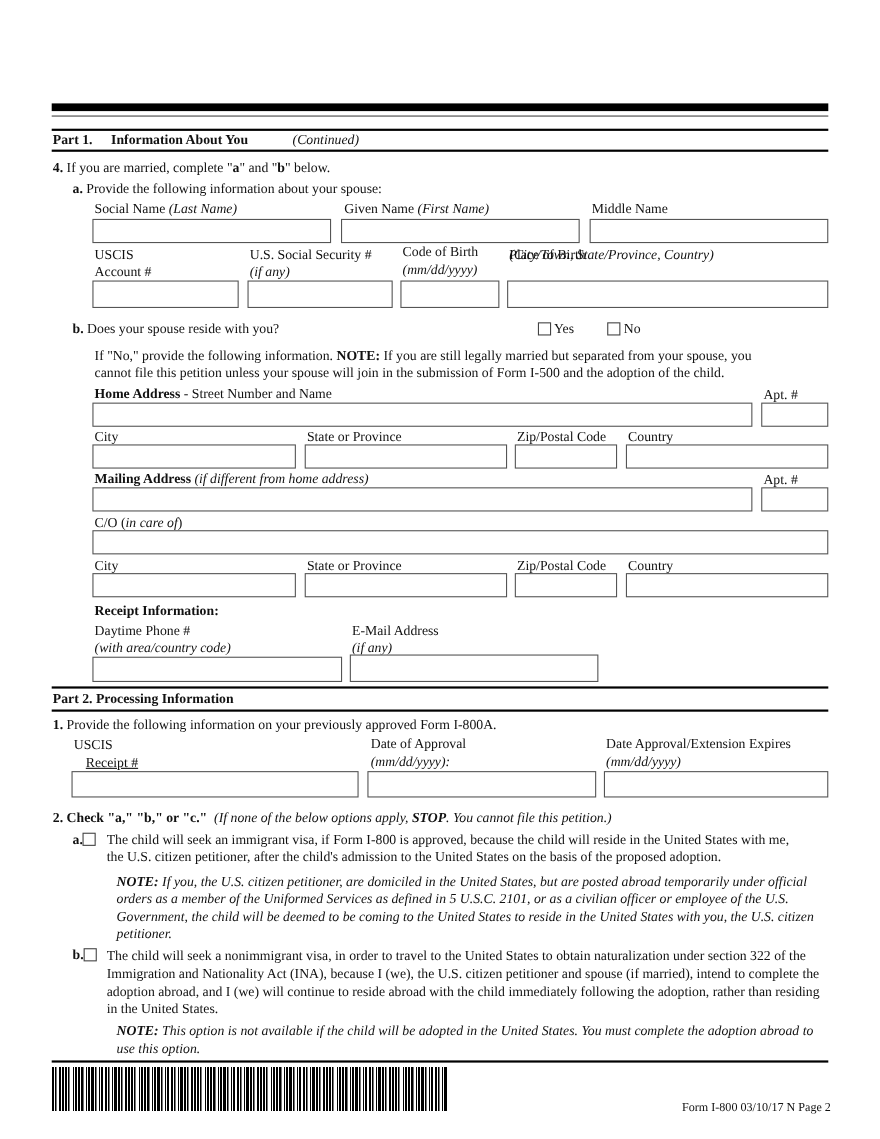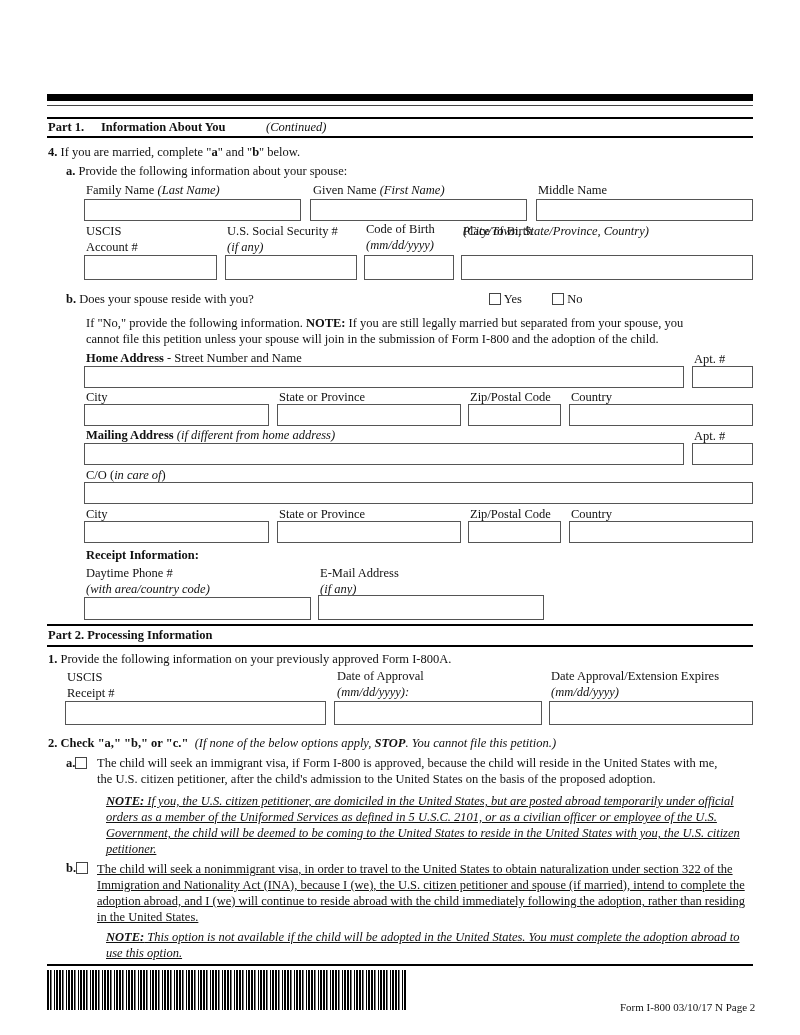--- a/index.html
+++ b/index.html
@@ -4,21 +4,21 @@
 <style>
   html, body { margin:0; padding:0; background:#fff; }
   body { width:800px; height:1035px; position:relative; overflow:hidden;
          font-family:"Liberation Serif", "DejaVu Serif", serif; color:#111; font-size:12.5px; }
   .box { position:absolute; border:1px solid #555; background:#fff; box-sizing:border-box; }
   .rule { position:absolute; left:47px; width:706px; background:#000; }
   .lbl { position:absolute; white-space:nowrap; line-height:15px; }
   .it { font-style:italic; }
   .b { font-weight:bold; }
   .cb { display:inline-block; width:12px; height:12px; border:1px solid #444; box-sizing:border-box; vertical-align:-2px; background:#fff; }
-  .para { position:absolute; line-height:16px;text-decoration:underline; }
+  .para { position:absolute; line-height:16px; }
   .note { font-style:italic; }
   .barcode { position:absolute; left:47px; top:970px; width:360px; height:40px;
     background: repeating-linear-gradient(90deg,#000 0 2px,#fff 2px 3px,#000 3px 4px,#777 4px 5px,#fff 5px 7px,#000 7px 8px,#fff 8px 9px,#000 9px 11px,#fff 11px 12px); }
 </style>
 </head>
 <body>
 
 <div class="rule" style="top:94px;height:7px;"></div>
 <div class="rule" style="top:105px;height:1px;background:#444;"></div>
 <div class="rule" style="top:117px;height:2px;"></div>
@@ -31,21 +31,21 @@
 <div class="lbl" style="left:48px;top:145px;">
   <span class="b">4.</span>
   <span>If you are married, complete "</span><span class="b">a</span><span>" and "</span><span class="b">b</span><span>" below.</span>
 </div>
 <div class="lbl" style="left:66px;top:164px;">
   <span class="b">a.</span>
   <span>Provide the following information about your spouse:</span>
 </div>
 
 <div class="lbl" style="left:86px;top:183px;">
-  <span>Family Name</span> <span class="it">(Last Name)</span>
+  <span>Social Name</span> <span class="it">(Last Name)</span>
 </div>
 <div class="lbl" style="left:313px;top:183px;text-align:center;">
   <span>Given Name</span> <span class="it">(First Name)</span>
 </div>
 <div class="lbl" style="left:538px;top:183px;">Middle Name</div>
 <div class="box" style="left:84px;top:199px;width:217px;height:22px;"></div>
 <div class="box" style="left:310px;top:199px;width:217px;height:22px;"></div>
 <div class="box" style="left:536px;top:199px;width:217px;height:22px;"></div>
 
 <div class="lbl" style="left:86px;top:224px;">USCIS</div>
@@ -70,21 +70,21 @@
   <span>Yes</span>
 </div>
 <div class="lbl" style="left:552px;top:292px;">
   <span class="cb"></span>
   <span>No</span>
 </div>
 
 <div class="lbl" style="left:86px;top:316px;">
   <span>If "No," provide the following information.  </span><span class="b">NOTE:</span><span>  If you are still legally married but separated from your spouse, you</span>
 </div>
-<div class="lbl" style="left:86px;top:332px;">cannot file this petition unless your spouse will join in the submission of Form I-800 and the adoption of the child.</div>
+<div class="lbl" style="left:86px;top:332px;">cannot file this petition unless your spouse will join in the submission of Form I-500 and the adoption of the child.</div>
 
 <div class="lbl" style="left:86px;top:351px;">
   <span class="b">Home Address</span><span> - Street Number and Name</span>
 </div>
 <div class="lbl" style="left:694px;top:352px;">Apt. #</div>
 <div class="box" style="left:84px;top:366px;width:600px;height:22px;"></div>
 <div class="box" style="left:692px;top:366px;width:61px;height:22px;"></div>
 
 <div class="lbl" style="left:86px;top:390px;">City</div>
 <div class="lbl" style="left:279px;top:390px;">State or Province</div>
@@ -126,21 +126,21 @@
 
 <div class="rule" style="top:624px;height:2px;"></div>
 <div class="lbl b" style="left:48px;top:628px;">Part 2.  Processing Information</div>
 <div class="rule" style="top:645px;height:2px;"></div>
 
 <div class="lbl" style="left:48px;top:652px;">
   <span class="b">1.</span>
   <span>Provide the following information on your previously approved Form I-800A.</span>
 </div>
 <div class="lbl" style="left:67px;top:670px;">USCIS</div>
-<div class="lbl" style="left:67px;top:686px;">Receipt #</div>
+<div class="lbl" style="left:78px;top:686px;text-decoration:underline;">Receipt #</div>
 <div class="lbl" style="left:337px;top:669px;">Date of Approval</div>
 <div class="lbl it" style="left:337px;top:685px;">(mm/dd/yyyy):</div>
 <div class="lbl" style="left:551px;top:669px;">Date Approval/Extension Expires</div>
 <div class="lbl it" style="left:551px;top:685px;">(mm/dd/yyyy)</div>
 <div class="box" style="left:65px;top:701px;width:261px;height:24px;"></div>
 <div class="box" style="left:334px;top:701px;width:208px;height:24px;"></div>
 <div class="box" style="left:549px;top:701px;width:204px;height:24px;"></div>
 
 <div class="lbl" style="left:48px;top:736px;">
   <span class="b">2.</span>

